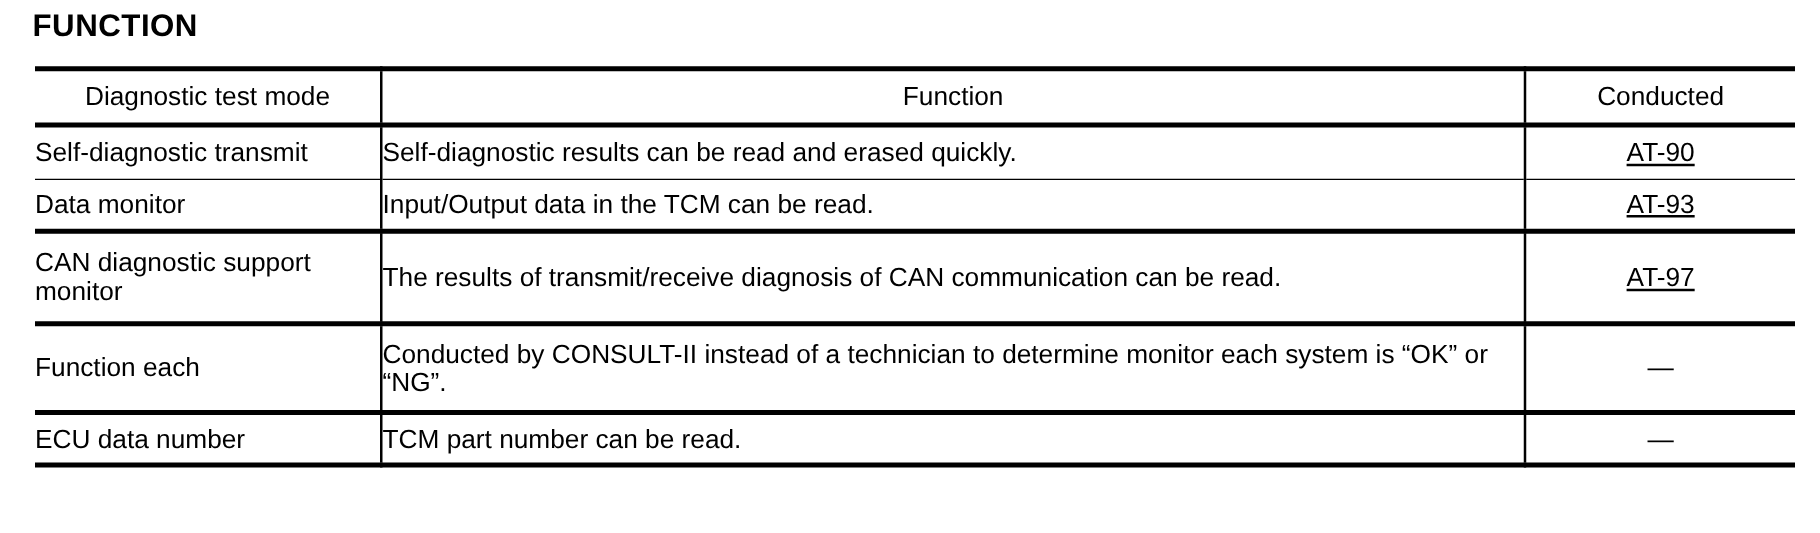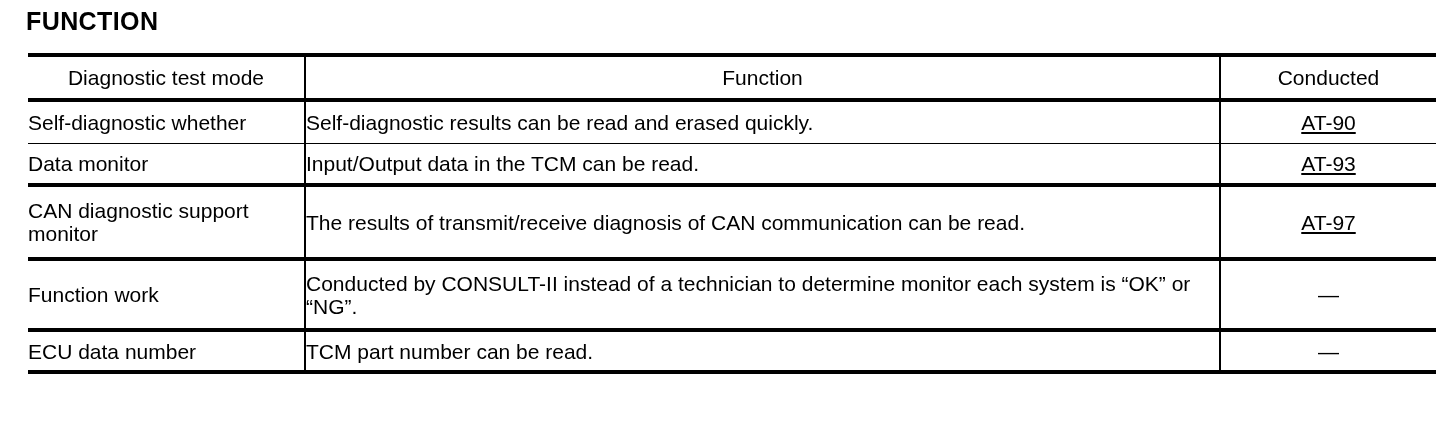--- a/index.html
+++ b/index.html
@@ -118,21 +118,21 @@
     <thead>
       <tr class="row-h rule-thick-top rule-thick-bottom">
         <th class="head-cell col-mode">Diagnostic test mode</th>
         <th class="head-cell col-function">Function</th>
         <th class="head-cell">Conducted</th>
       </tr>
     </thead>
     <tbody>
 
       <tr class="row-1 rule-thin-bottom">
-        <td class="cell-mode col-mode">Self-diagnostic whether</td>
+        <td class="cell-mode col-mode">Self-diagnostic transmit</td>
         <td class="cell-function col-function">Self-diagnostic results can be read and erased quickly.</td>
         <td class="cell-reference">
           <span class="ref-link">AT-90</span>
         </td>
       </tr>
 
       <tr class="row-2 rule-thick-bottom">
         <td class="cell-mode col-mode">Data monitor</td>
         <td class="cell-function col-function">Input/Output data in the TCM can be read.</td>
         <td class="cell-reference">
@@ -142,21 +142,21 @@
 
       <tr class="row-3 rule-thick-bottom">
         <td class="cell-mode col-mode">CAN diagnostic support monitor</td>
         <td class="cell-function col-function">The results of transmit/receive diagnosis of CAN communication can be read.</td>
         <td class="cell-reference">
           <span class="ref-link">AT-97</span>
         </td>
       </tr>
 
       <tr class="row-4 rule-thick-bottom">
-        <td class="cell-mode col-mode">Function work</td>
+        <td class="cell-mode col-mode">Function each</td>
         <td class="cell-function col-function">Conducted by CONSULT-II instead of a technician to determine monitor each system is “OK” or “NG”.</td>
         <td class="cell-reference">
           <span class="ref-dash">—</span>
         </td>
       </tr>
 
 
       <tr class="row-6 rule-thick-bottom">
         <td class="cell-mode col-mode">ECU data number</td>
         <td class="cell-function col-function">TCM part number can be read.</td>

